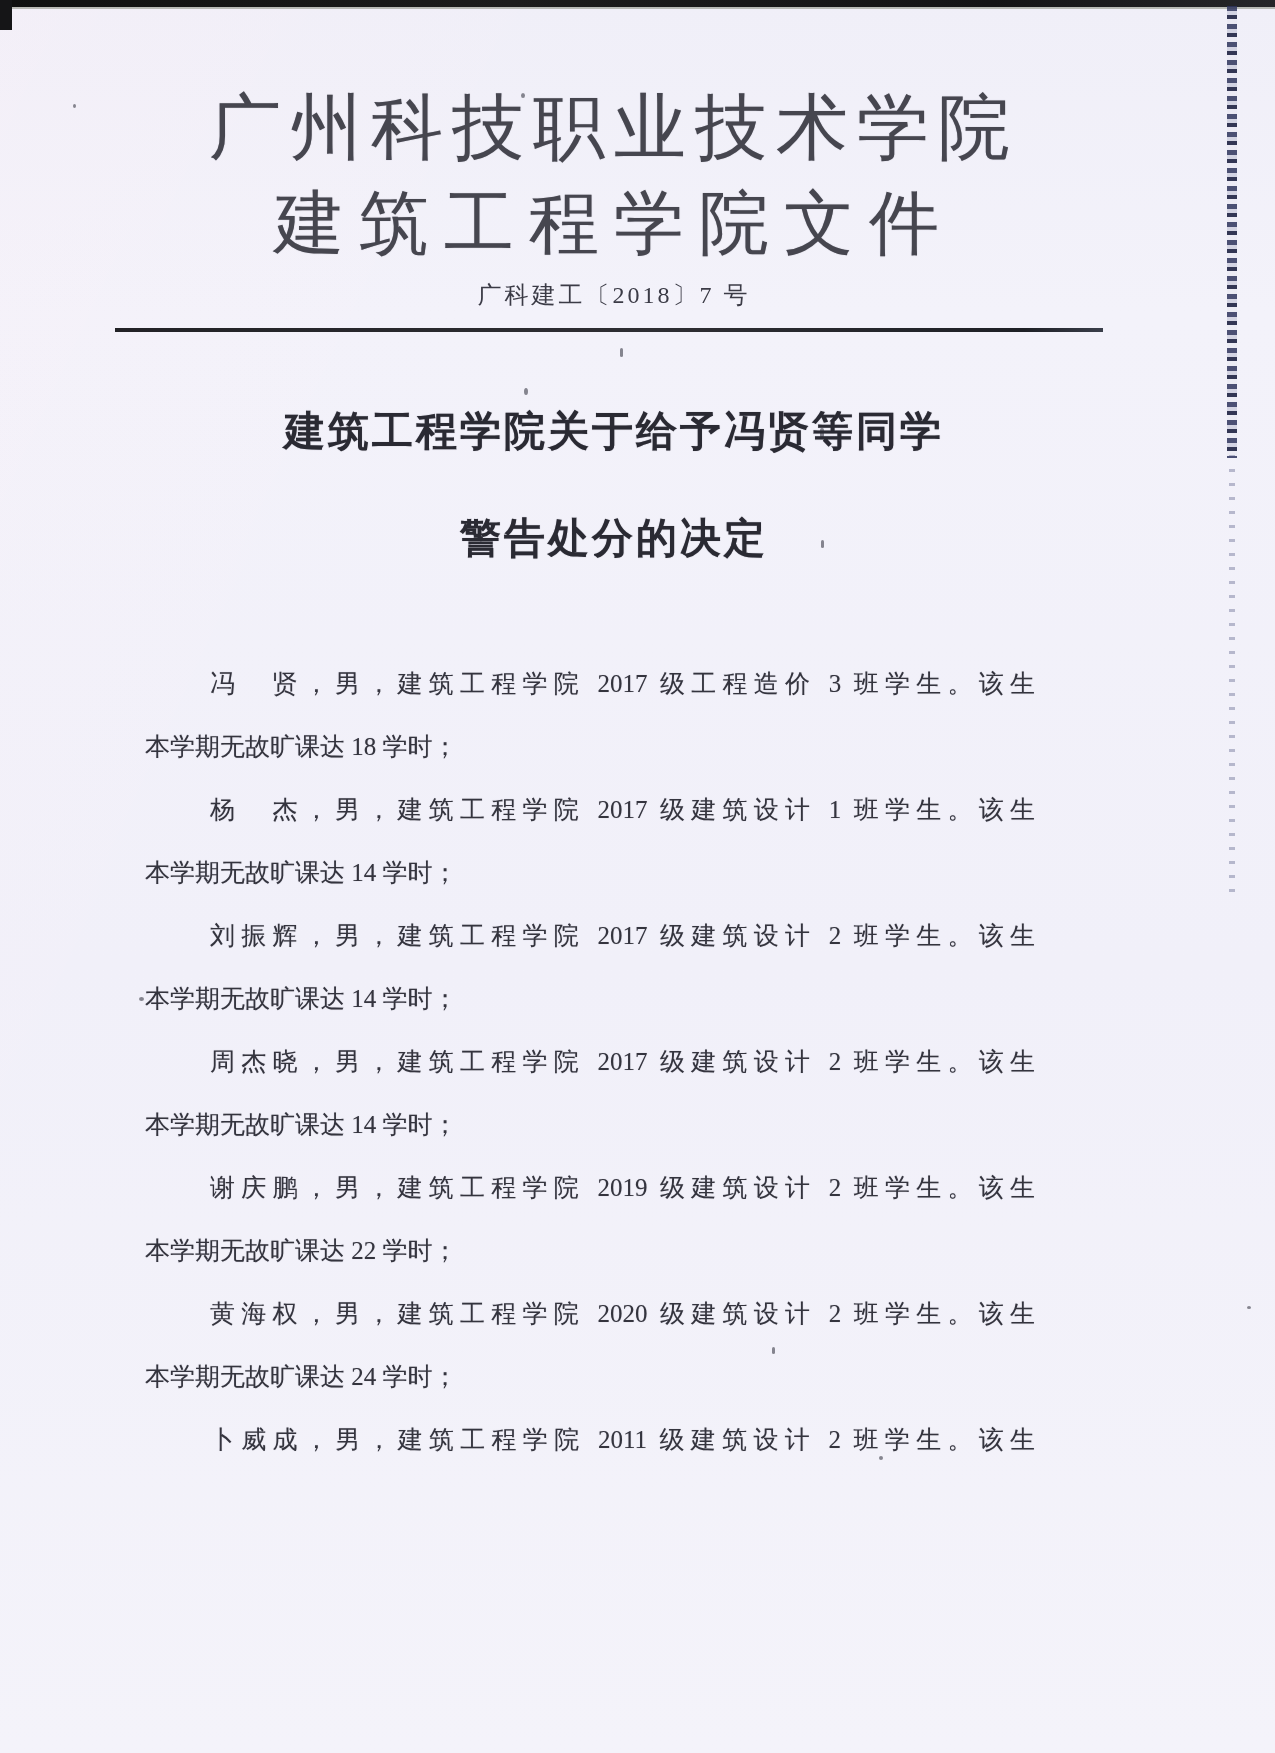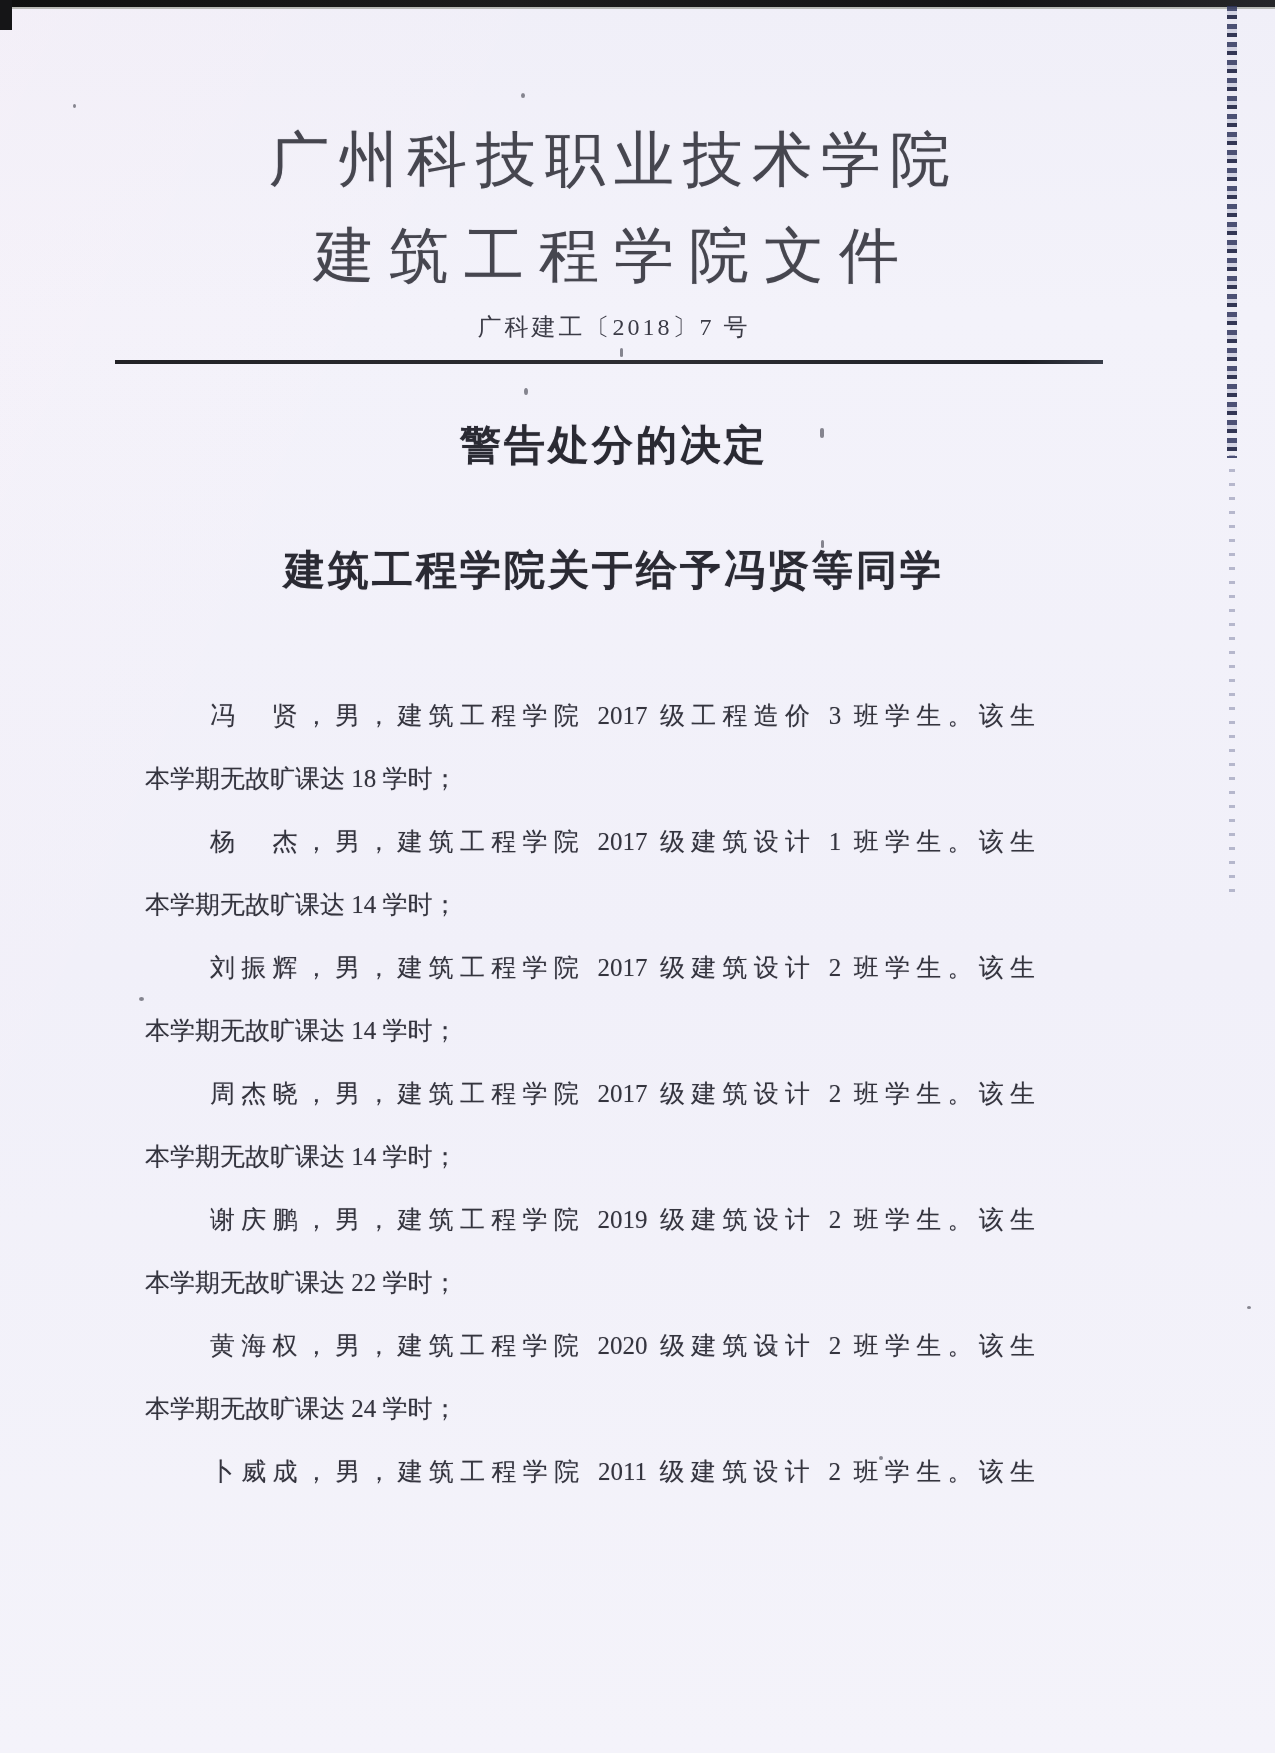--- a/index.html
+++ b/index.html
@@ -59,27 +59,27 @@
     padding: 0 135px 0 88px; 
   }
   .org-line {
     text-align: center;
     color: #46464f;
     font-weight: 500;
     text-shadow: 0 0 1px rgba(40,40,56,0.35);
     white-space: nowrap;
   }
   .org-line-1 {
-    margin-top: 110px;
-    font-size: 60px;
+    margin-top: 78px;
+    font-size: 72px;
     line-height: 100px;
     letter-spacing: 9px;
   }
   .org-line-2 {
-    font-size: 60px;
+    font-size: 70px;
     line-height: 92px;
     letter-spacing: 15px;
   }
   .doc-number {
     margin-top: 8px;
     text-align: center;
     font-size: 24px;
     line-height: 34px;
     letter-spacing: 3px;
     color: #3b3b46;
@@ -146,23 +146,23 @@
   <div class="content">
 
     <div class="org-line org-line-1">广州科技职业技术学院</div>
 
     <div class="org-line org-line-2">建筑工程学院文件</div>
 
     <div class="doc-number">广科建工〔2018〕7 号</div>
 
     <div class="divider"></div>
 
+    <div class="doc-title doc-title-1">建筑工程学院关于给予冯贤等同学</div>
+
     <div class="doc-title doc-title-2">警告处分的决定</div>
-
-    <div class="doc-title doc-title-1">建筑工程学院关于给予冯贤等同学</div>
 
     <div class="body-block">
 
       <div class="para">
         <p class="p-line p-line-1">冯　贤，男，建筑工程学院 2017 级工程造价 3 班学生。该生</p>
         <p class="p-line p-line-2">本学期无故旷课达 18 学时；</p>
       </div>
 
       <div class="para">
         <p class="p-line p-line-1">杨　杰，男，建筑工程学院 2017 级建筑设计 1 班学生。该生</p>

